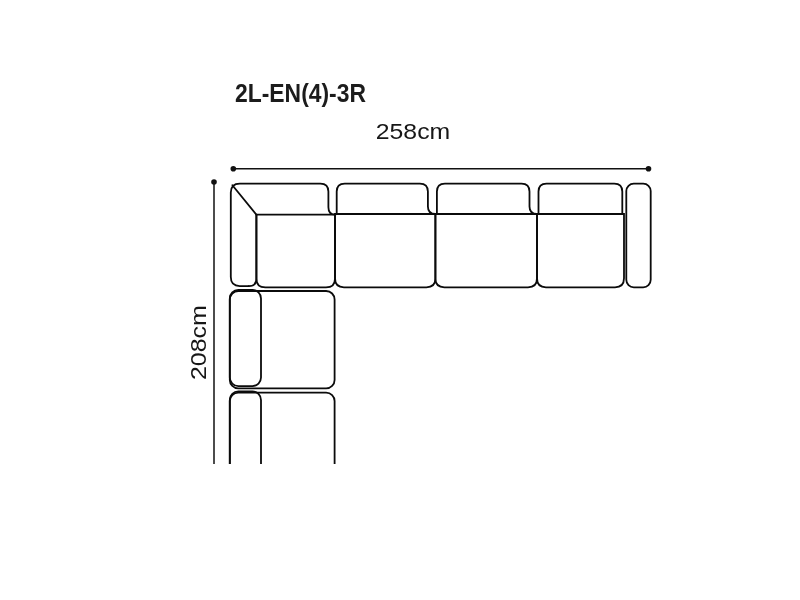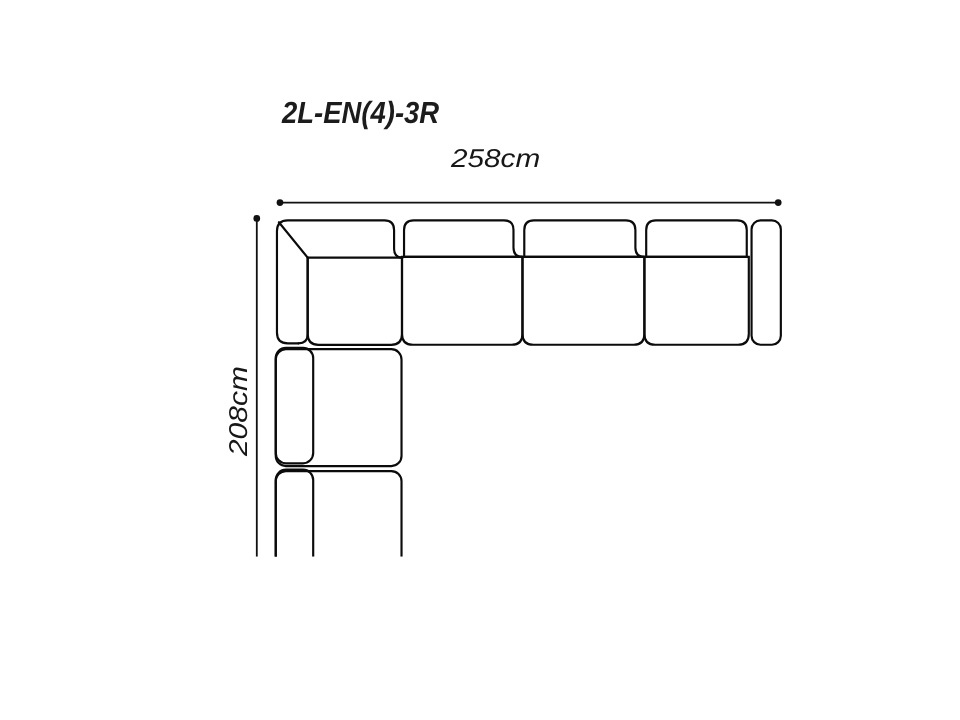--- a/index.html
+++ b/index.html
@@ -1,17 +1,17 @@
 <!DOCTYPE html>
 <html><head>
 <meta charset="utf-8">
 <style>
   html,body{margin:0;padding:0;background:#ffffff;}
   .page{position:relative;width:800px;height:464px;background:#ffffff;overflow:hidden;
-        font-family:"Liberation Sans", sans-serif;font-style:italic;}
+        font-family:"Liberation Sans", sans-serif;}
 </style>
 </head>
 <body>
 <div class="page">
 <svg width="800" height="600" viewBox="0 0 800 600" xmlns="http://www.w3.org/2000/svg">
 
   <rect x="0" y="0" width="800" height="600" fill="#ffffff"></rect>
 
   <text x="235" y="102.2" font-family="Liberation Sans, sans-serif" font-size="25.5" font-weight="bold" fill="#1c1c1c" textLength="131" lengthAdjust="spacingAndGlyphs">2L-EN(4)-3R</text>
 

